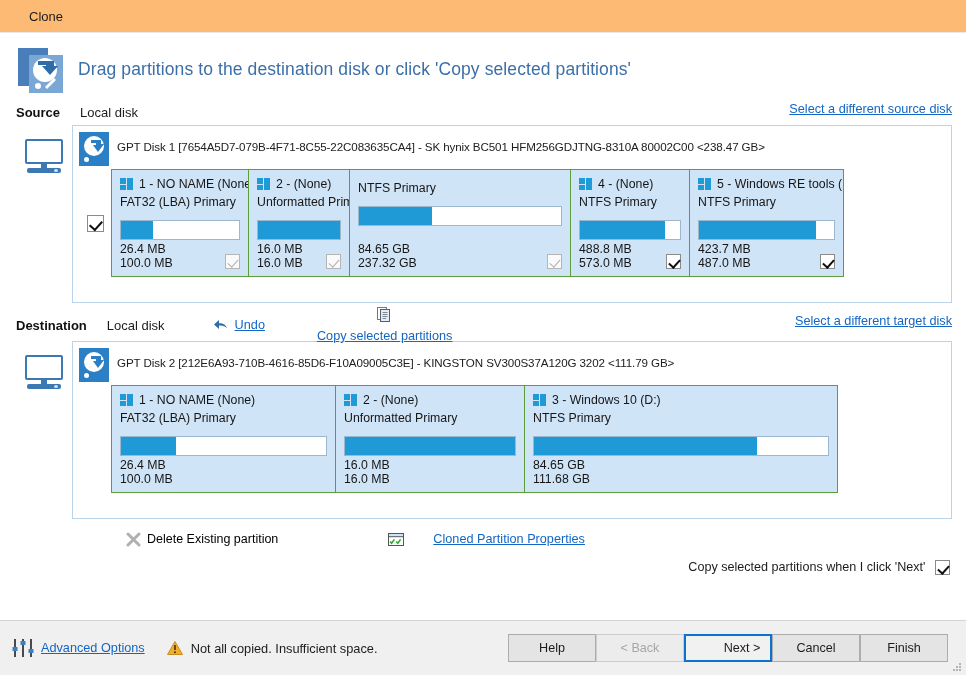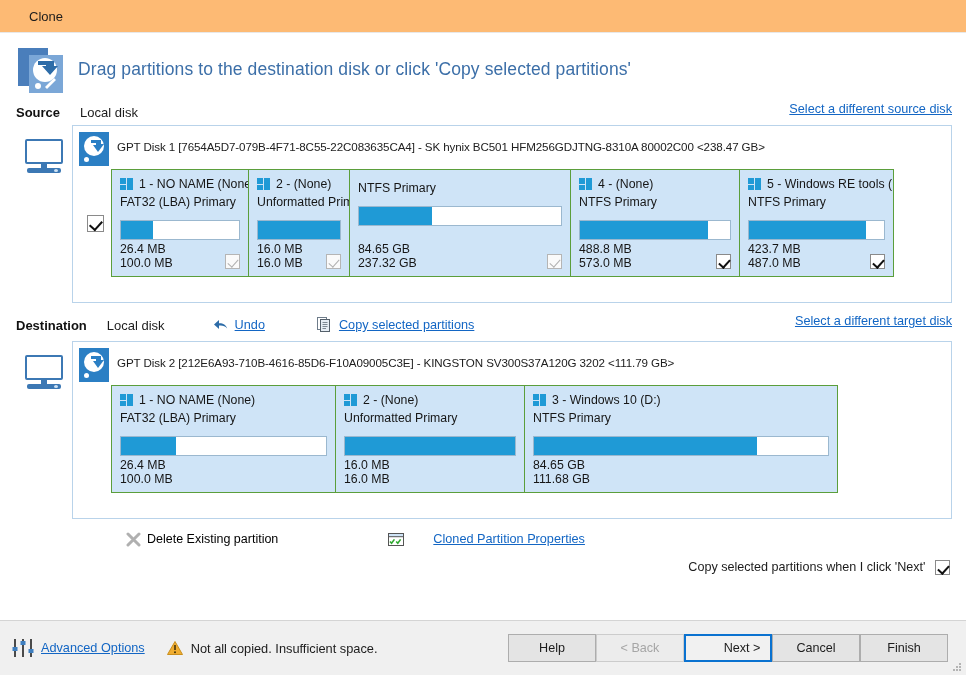--- a/index.html
+++ b/index.html
@@ -241,21 +241,21 @@
             <div class="pt-fs">NTFS Primary</div>
             <div class="bar">
               <div class="fill" style="width:36%"></div>
             </div>
             <div class="pt-foot">
               <div>84.65 GB</div>
               <div>237.32 GB</div>
             </div>
             <span class="pt-chk"><span class="cbx dim checked"></span></span>
           </div>
-          <div class="part" style="width:170px">
+          <div class="part" style="width:120px">
             <div class="pt-title">
               <span class="winlogo">
                 <i></i>
                 <i></i>
                 <i></i>
                 <i></i>
               </span>
               <span class="pt-name">4 -  (None)</span>
             </div>
             <div class="pt-fs">NTFS Primary</div>
@@ -295,21 +295,21 @@
 
 <div id="mid-row">
   <span class="sect-lbl">Destination</span>
   <span class="sect-sub">Local disk</span>
   <span class="toolitem" style="margin-left:48px;">
     <svg class="undo-ico" viewBox="0 0 16 14">
       <path d="M6 2 L6 5.2 C9.6 5 13 6.4 14.2 10.6 C12 7.8 9.4 7.3 6 7.6 L6 11 L1 6.5 Z" fill="#2d6ca8"></path>
     </svg>
     <span class="link">Undo</span>
   </span>
-  <span class="toolitem" style="margin-left:52px;">
+  <span class="toolitem" style="margin-left:52px;flex-direction:column;">
     <svg class="copy-ico" viewBox="0 0 16 16">
       <rect x="0.5" y="0.5" width="9" height="12" fill="#ffffff" stroke="#6e7c8a"></rect>
       <rect x="3.5" y="2.5" width="9" height="12" fill="#e6edf4" stroke="#55606b"></rect>
       <path d="M5.5 5.5 H10.5 M5.5 7.5 H10.5 M5.5 9.5 H10.5 M5.5 11.5 H9" stroke="#7d8893" stroke-width="1"></path>
     </svg>
     <span class="link">Copy selected partitions</span>
   </span>
   <span class="link right-link">Select a different target disk</span>
 </div>
 

